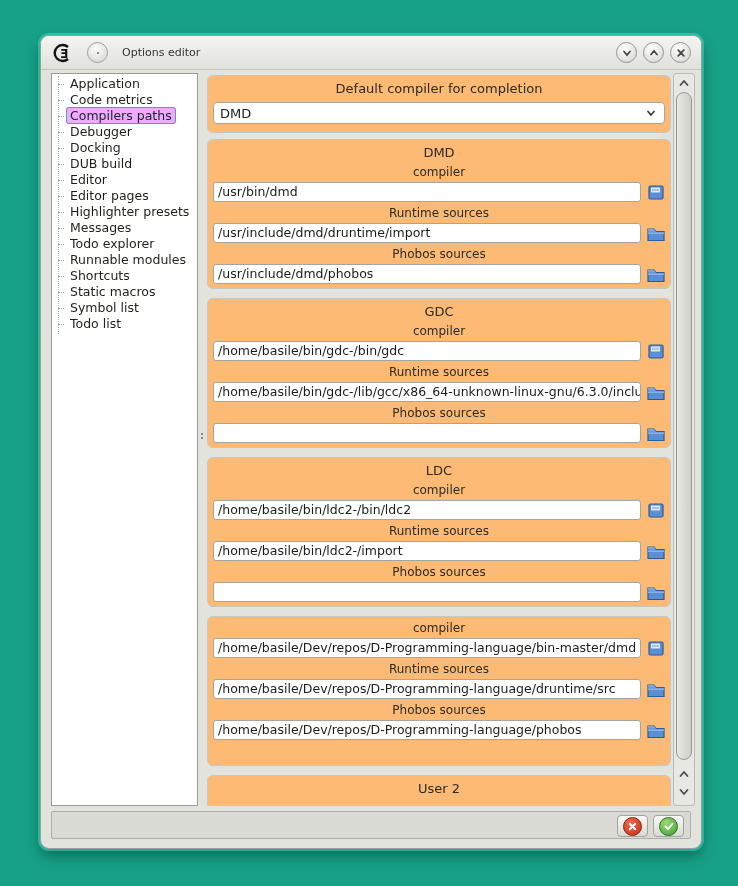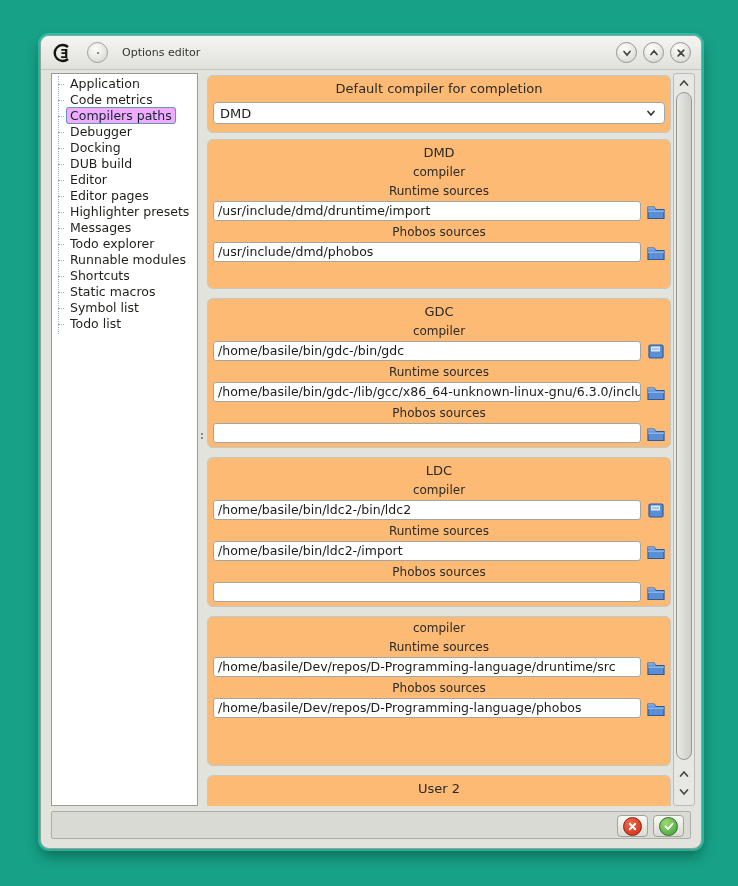--- a/index.html
+++ b/index.html
@@ -131,20 +131,28 @@
           <span>DMD</span>
           <svg class="chev" width="14" height="12" viewBox="0 0 14 12">
               <polyline points="4,4.5 7,8 10,4.5" fill="none" stroke="#3c3c36" stroke-width="1.7" stroke-linecap="round"></polyline>
             </svg>
         </div>
       </div>
     <div class="group cgroup">
     <div class="group-title">DMD</div>
   <div>
     <div class="field-label">compiler</div>
+    <div class="field-row">
+      <div class="path-input">/usr/bin/dmd</div>
+    <svg class="row-icon" viewBox="0 0 20 17">
+    <rect x="3" y="2" width="14" height="13" rx="1.5" fill="#5a8fd6" stroke="#2c5a9a" stroke-width="1.2"></rect>
+    <rect x="5" y="3.5" width="9" height="5" rx="0.5" fill="#dde9f8"></rect>
+    <line x1="6" y1="6" x2="13" y2="6" stroke="#7aa0cc" stroke-width="1"></line>
+  </svg>
+            </div>
   </div>
           <div>
     <div class="field-label">Runtime sources</div>
     <div class="field-row">
       <div class="path-input">/usr/include/dmd/druntime/import</div>
     <svg class="row-icon" viewBox="0 0 20 17">
     <path d="M2 4 h6 l2 2.5 h8 v9 H2 z" fill="#5a8fd6" stroke="#2c5a9a" stroke-width="1.2"></path>
     <path d="M2 7.5 h16 v1.5 H2 z" fill="#89b2e6"></path>
     <path d="M2 4 h6 l2 2.5 H2 z" fill="#7aa6e0"></path>
   </svg>
@@ -230,20 +238,28 @@
     <path d="M2 4 h6 l2 2.5 h8 v9 H2 z" fill="#5a8fd6" stroke="#2c5a9a" stroke-width="1.2"></path>
     <path d="M2 7.5 h16 v1.5 H2 z" fill="#89b2e6"></path>
     <path d="M2 4 h6 l2 2.5 H2 z" fill="#7aa6e0"></path>
   </svg>
             </div>
   </div>
         </div>
         <div class="group cgroup">
   <div>
     <div class="field-label">compiler</div>
+    <div class="field-row">
+      <div class="path-input">/home/basile/Dev/repos/D-Programming-language/bin-master/dmd</div>
+    <svg class="row-icon" viewBox="0 0 20 17">
+    <rect x="3" y="2" width="14" height="13" rx="1.5" fill="#5a8fd6" stroke="#2c5a9a" stroke-width="1.2"></rect>
+    <rect x="5" y="3.5" width="9" height="5" rx="0.5" fill="#dde9f8"></rect>
+    <line x1="6" y1="6" x2="13" y2="6" stroke="#7aa0cc" stroke-width="1"></line>
+  </svg>
+            </div>
   </div>
           <div>
     <div class="field-label">Runtime sources</div>
     <div class="field-row">
       <div class="path-input">/home/basile/Dev/repos/D-Programming-language/druntime/src</div>
     <svg class="row-icon" viewBox="0 0 20 17">
     <path d="M2 4 h6 l2 2.5 h8 v9 H2 z" fill="#5a8fd6" stroke="#2c5a9a" stroke-width="1.2"></path>
     <path d="M2 7.5 h16 v1.5 H2 z" fill="#89b2e6"></path>
     <path d="M2 4 h6 l2 2.5 H2 z" fill="#7aa6e0"></path>
   </svg>

